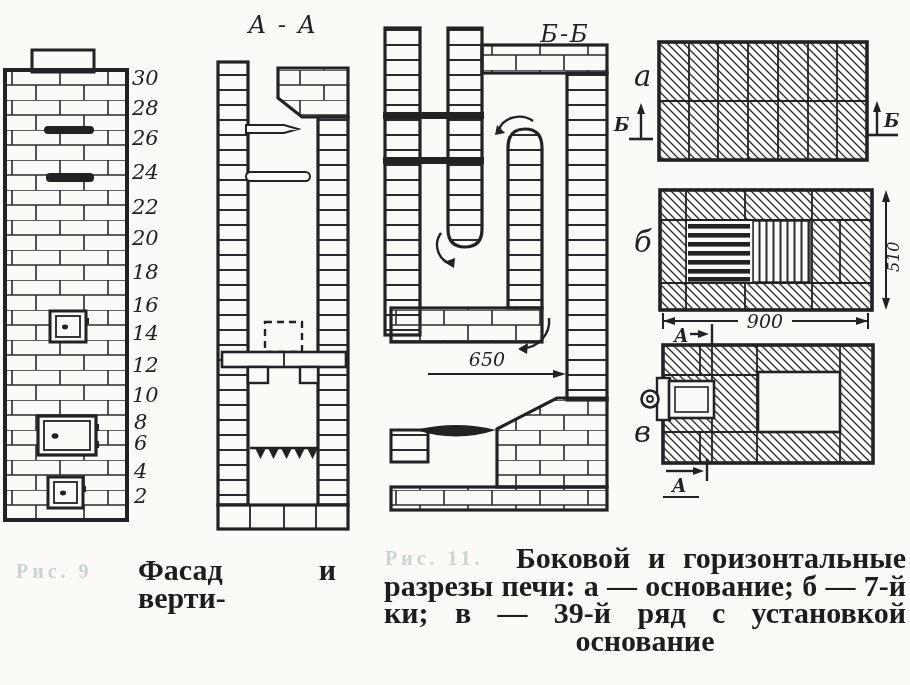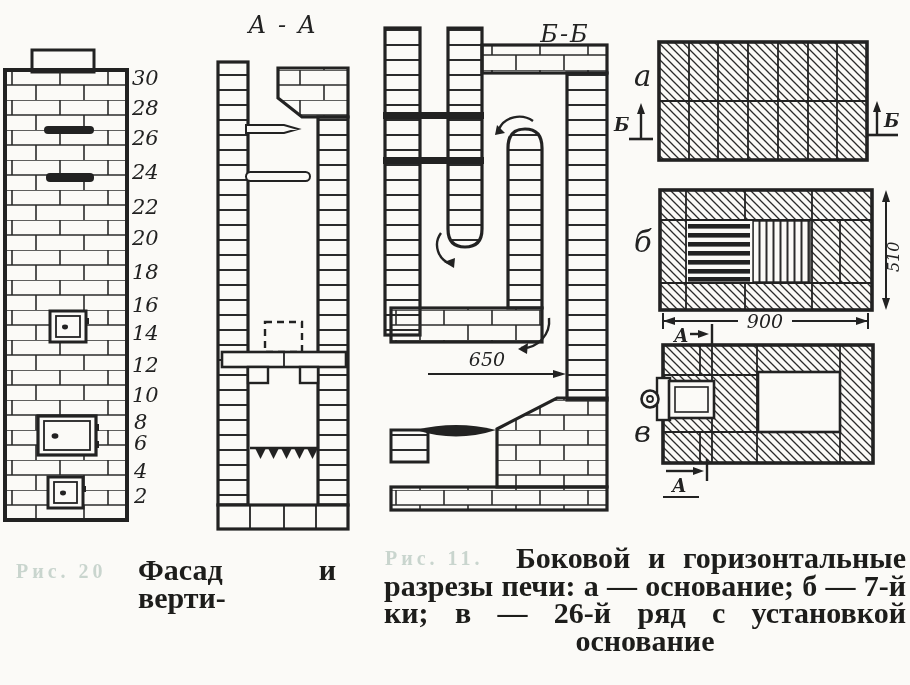--- a/index.html
+++ b/index.html
@@ -270,26 +270,26 @@
     <g>
       <line x1="666" y1="471" x2="697" y2="471" stroke="#222" stroke-width="2.4"></line>
       <path d="M704,471 l-11,-4 v8 Z" fill="#222"></path>
       <line x1="707" y1="459" x2="707" y2="481" stroke="#222" stroke-width="2.4"></line>
       <text class="cut-lbl" x="672" y="492">А</text>
       <line x1="663" y1="497" x2="699" y2="497" stroke="#222" stroke-width="2.2"></line>
     </g>
   </g>
 </svg>
 
-  <span class="watermark" style="left:16px;top:560px;">Рис. 20</span>
+  <span class="watermark" style="left:16px;top:560px;">Рис. 9</span>
   <div class="caption" style="left:16px;top:556px;width:320px;">
     <div class="cap-line" style="padding-left:122px;">Фасад и верти-</div>
   </div>
 
   <span class="watermark" style="left:385px;top:547px;">Рис. 11.</span>
   <div class="caption" style="left:384px;top:544px;width:522px;">
     <div class="cap-line" style="padding-left:132px;">Боковой и горизонтальные</div>
     <div class="cap-line">разрезы печи: а — основание; б — 7-й</div>
-    <div class="cap-line">ки; в — 26-й ряд с установкой</div>
+    <div class="cap-line">ки; в — 39-й ряд с установкой</div>
     <div class="cap-line center">основание</div>
   </div>
 
 </div>
 
 </body></html>

